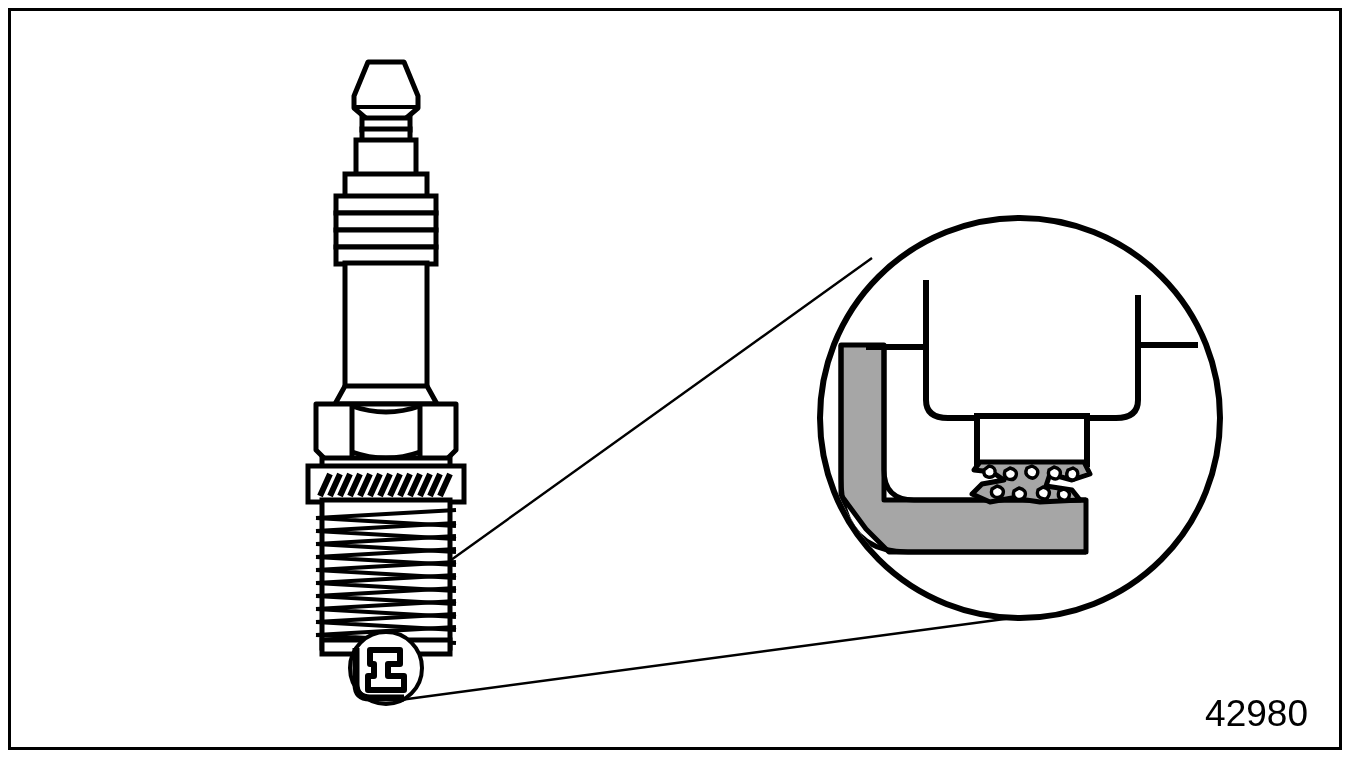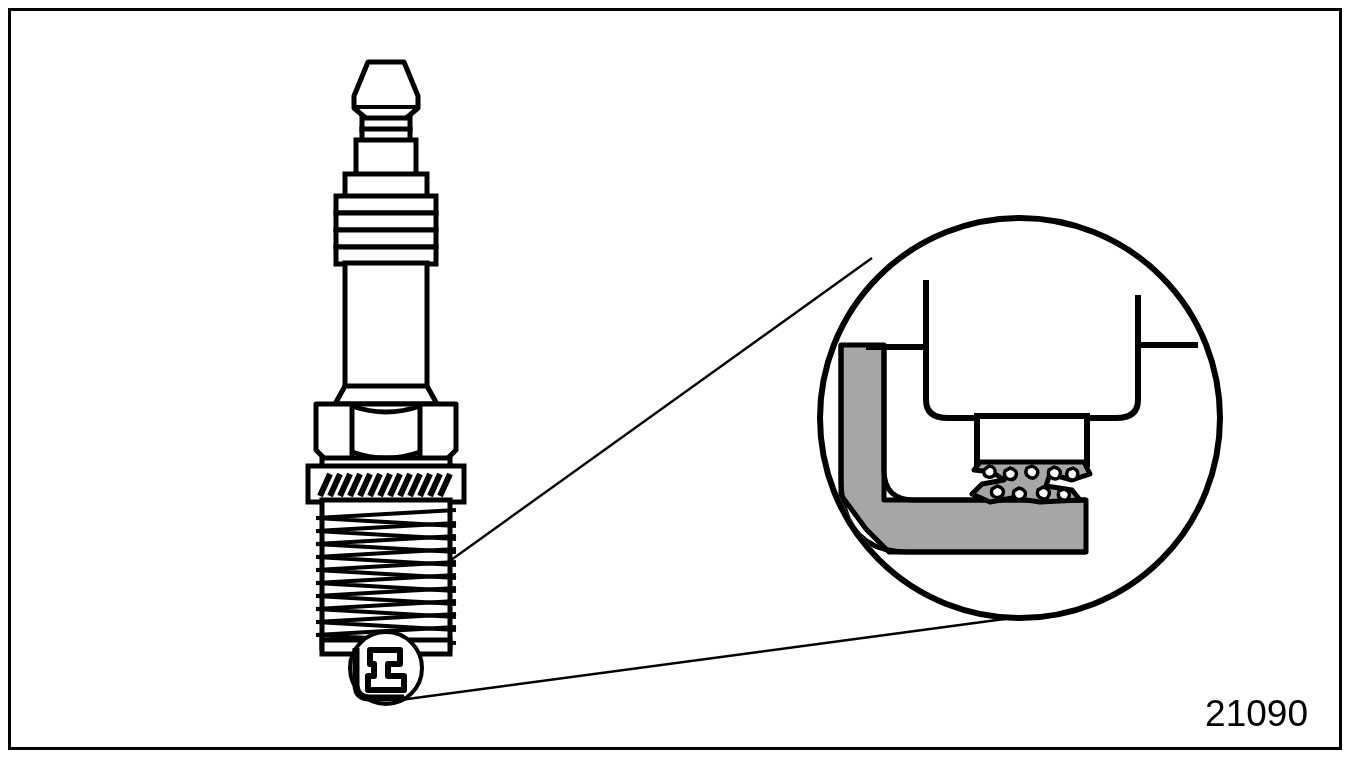--- a/index.html
+++ b/index.html
@@ -200,15 +200,15 @@
             <path d="M 997 486 q 8 2 6 8 q -2 5 -8 3 q -5 -2 -3 -8 z"></path>
             <path d="M 1019 488 q 8 2 6 8 q -2 5 -8 3 q -5 -2 -3 -8 z"></path>
             <path d="M 1043 487 q 8 2 6 8 q -2 6 -8 3 q -5 -2 -3 -8 z"></path>
             <path d="M 1064 489 q 7 2 5 8 q -2 5 -8 2 q -4 -2 -2 -8 z"></path>
           </g>
         </g>
       </g>
     </g>
   </svg>
 
-  <div id="figure-number">21090</div>
+  <div id="figure-number">42980</div>
 
 </div>
 
 </body></html>

